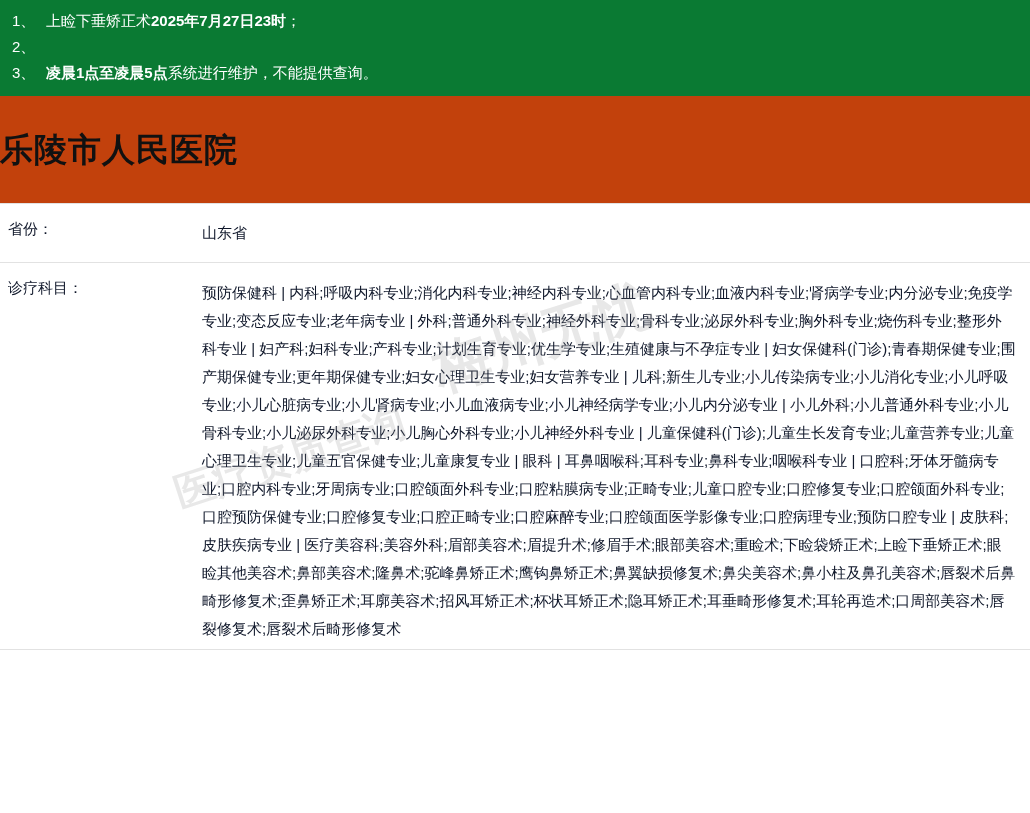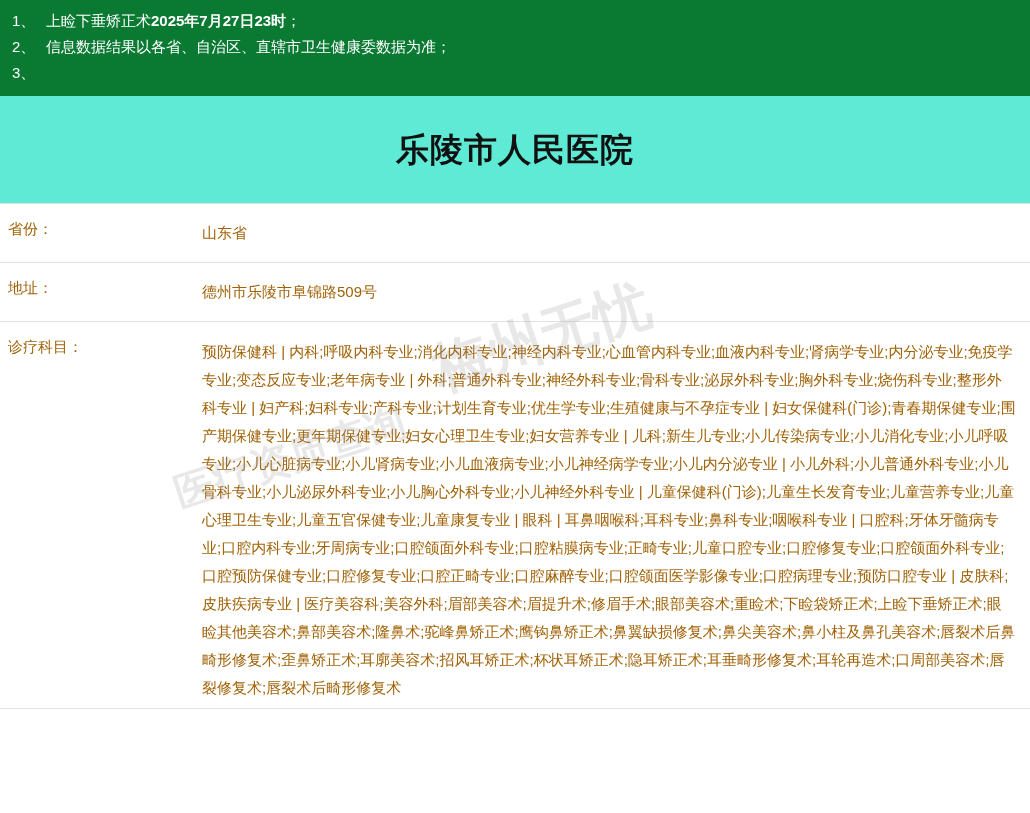--- a/index.html
+++ b/index.html
@@ -35,42 +35,41 @@
     width: 34px;
     margin-left: -34px;
     flex: none;
     font-size: 15px;
   }
   .notice-text b { font-weight: bold; }
 
   
   .title-wrap {
     padding: 32px 0 30px 0;
-    text-align: center;
-    background: #5eead4;
+    background: #c2410c;
   }
   .title {
     font-size: 33px;
     font-weight: bold;
     color: #111111;
     letter-spacing: 1px;
   }
 
   
   table.info {
     width: 1030px;
     border-collapse: collapse;
     table-layout: fixed;
   }
   table.info td {
     border-top: 1px solid #e2e2e2;
     border-bottom: 1px solid #e2e2e2;
     vertical-align: top;
     font-size: 15px;
-    color: #a16207;
+    color: #0f172a;
     background: transparent;
   }
   td.label {
     width: 188px;
     padding: 16px 8px 16px 8px;
     color: #222222;
   }
   td.value {
     padding: 16px 14px 16px 14px;
     line-height: 26px;
@@ -113,40 +112,36 @@
 
 <div class="page">
 
   <div class="notice">
     <div class="notice-line">
       <span class="notice-num">1、</span>
       <span class="notice-text"><span>上睑下垂矫正术</span><b>2025年7月27日23时</b><span>；</span></span>
     </div>
     <div class="notice-line">
       <span class="notice-num">2、</span>
-      <span class="notice-text"><span>信息数据结果以各省、自治区、直辖市卫生健康委数据为准；</span><b></b><span></span></span>
     </div>
     <div class="notice-line">
       <span class="notice-num">3、</span>
+      <span class="notice-text"><span></span><b>凌晨1点至凌晨5点</b><span>系统进行维护，不能提供查询。</span></span>
     </div>
   </div>
 
   <div class="title-wrap">
     <div class="title">乐陵市人民医院</div>
   </div>
 
   <table class="info">
     <tbody>
         <tr>
       <td class="label">省份：</td>
       <td class="value">山东省</td>
-    </tr>
-    <tr>
-      <td class="label">地址：</td>
-      <td class="value">德州市乐陵市阜锦路509号</td>
     </tr>
     <tr>
       <td class="label">诊疗科目：</td>
       <td class="value dept">预防保健科 | 内科;呼吸内科专业;消化内科专业;神经内科专业;心血管内科专业;血液内科专业;肾病学专业;内分泌专业;免疫学专业;变态反应专业;老年病专业 | 外科;普通外科专业;神经外科专业;骨科专业;泌尿外科专业;胸外科专业;烧伤科专业;整形外科专业 | 妇产科;妇科专业;产科专业;计划生育专业;优生学专业;生殖健康与不孕症专业 | 妇女保健科(门诊);青春期保健专业;围产期保健专业;更年期保健专业;妇女心理卫生专业;妇女营养专业 | 儿科;新生儿专业;小儿传染病专业;小儿消化专业;小儿呼吸专业;小儿心脏病专业;小儿肾病专业;小儿血液病专业;小儿神经病学专业;小儿内分泌专业 | 小儿外科;小儿普通外科专业;小儿骨科专业;小儿泌尿外科专业;小儿胸心外科专业;小儿神经外科专业 | 儿童保健科(门诊);儿童生长发育专业;儿童营养专业;儿童心理卫生专业;儿童五官保健专业;儿童康复专业 | 眼科 | 耳鼻咽喉科;耳科专业;鼻科专业;咽喉科专业 | 口腔科;牙体牙髓病专业;口腔内科专业;牙周病专业;口腔颌面外科专业;口腔粘膜病专业;正畸专业;儿童口腔专业;口腔修复专业;口腔颌面外科专业;口腔预防保健专业;口腔修复专业;口腔正畸专业;口腔麻醉专业;口腔颌面医学影像专业;口腔病理专业;预防口腔专业 | 皮肤科;皮肤疾病专业 | 医疗美容科;美容外科;眉部美容术;眉提升术;修眉手术;眼部美容术;重睑术;下睑袋矫正术;上睑下垂矫正术;眼睑其他美容术;鼻部美容术;隆鼻术;驼峰鼻矫正术;鹰钩鼻矫正术;鼻翼缺损修复术;鼻尖美容术;鼻小柱及鼻孔美容术;唇裂术后鼻畸形修复术;歪鼻矫正术;耳廓美容术;招风耳矫正术;杯状耳矫正术;隐耳矫正术;耳垂畸形修复术;耳轮再造术;口周部美容术;唇裂修复术;唇裂术后畸形修复术</td>
     </tr>
   </tbody>
     </table>
 
   <div class="footer">
     

